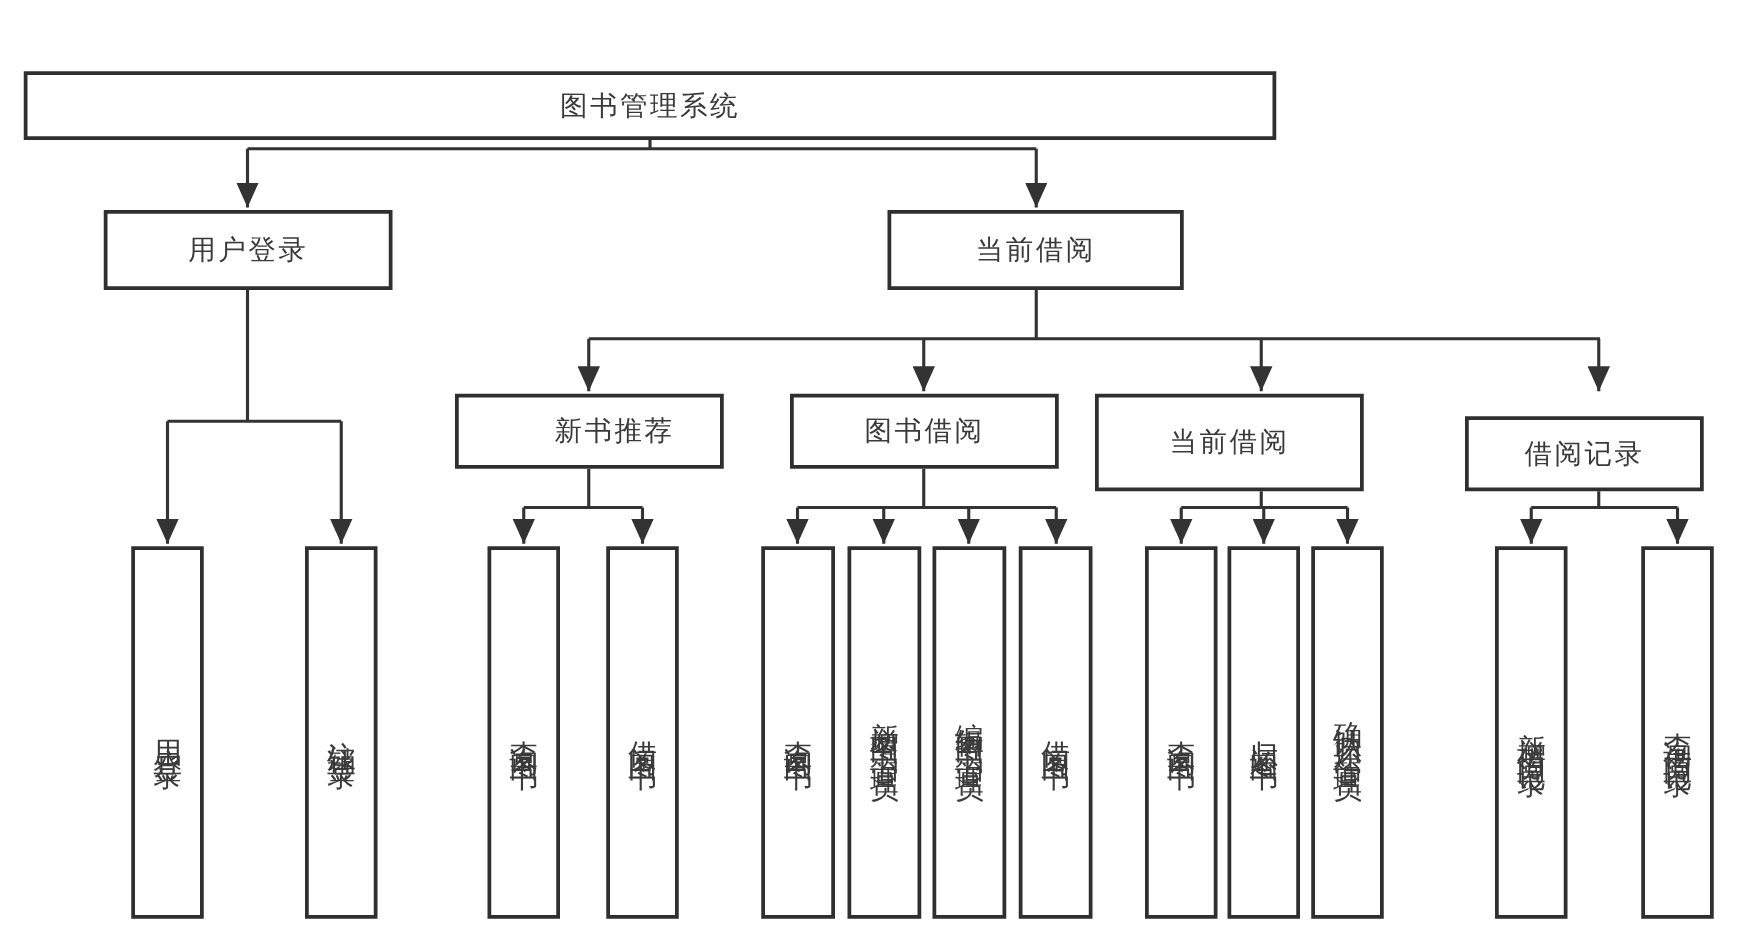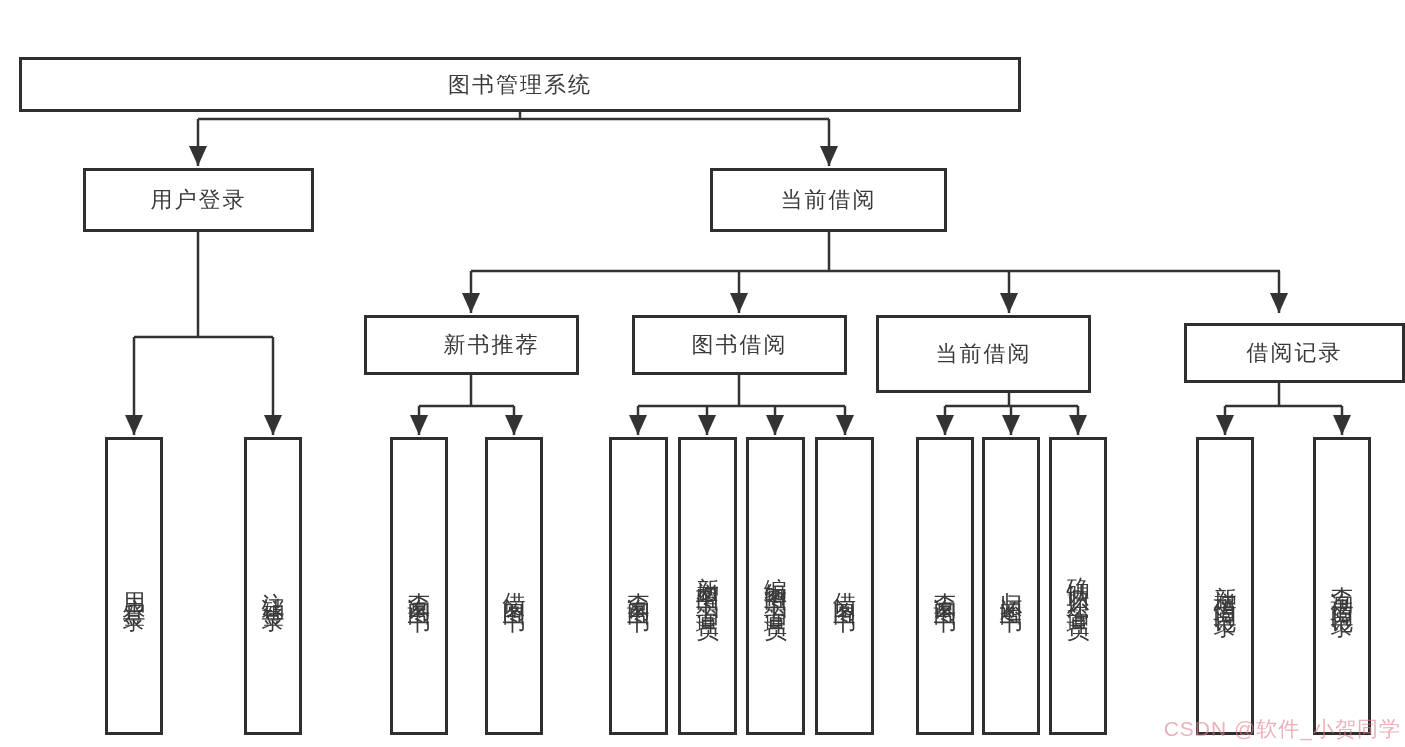--- a/index.html
+++ b/index.html
@@ -95,35 +95,34 @@
   </svg>
 
   <div class="node hbox" style="left:19px;top:13px;width:1002px;height:55px;margin-top:44px;">图书管理系统</div>
 
   <div class="node hbox" style="left:83px;top:168px;width:231px;height:64px;">用户登录</div>
   <div class="node hbox" style="left:710px;top:168px;width:237px;height:64px;">当前借阅</div>
 
   <div class="node hbox" style="left:364px;top:315px;width:215px;height:60px;padding-left:40px;">新书推荐</div>
   <div class="node hbox" style="left:632px;top:315px;width:215px;height:60px;">图书借阅</div>
   <div class="node hbox" style="left:876px;top:315px;width:215px;height:78px;">当前借阅</div>
-  <div class="node hbox" style="left:1172px;top:323px;width:221px;height:60px;margin-left:12px;">借阅记录</div>
+  <div class="node hbox" style="left:1172px;top:333px;width:191px;height:60px;">借阅记录</div>
 
   <div class="node vbox" style="left:105px;top:437px;width:58px;height:298px;">用户登录</div>
   <div class="node vbox" style="left:244px;top:437px;width:58px;height:298px;">注销登录</div>
 
   <div class="node vbox" style="left:390px;top:437px;width:58px;height:298px;">查询图书</div>
   <div class="node vbox" style="left:485px;top:437px;width:58px;height:298px;">借阅图书</div>
 
   <div class="node vbox" style="left:609px;top:437px;width:59px;height:298px;">查询图书</div>
   <div class="node vbox" style="left:678px;top:437px;width:59px;height:298px;">新增图书（管理员）</div>
   <div class="node vbox" style="left:746px;top:437px;width:59px;height:298px;">编辑图书（管理员）</div>
   <div class="node vbox" style="left:815px;top:437px;width:59px;height:298px;">借阅图书</div>
 
   <div class="node vbox" style="left:916px;top:437px;width:58px;height:298px;">查询图书</div>
   <div class="node vbox" style="left:982px;top:437px;width:58px;height:298px;">归还图书</div>
   <div class="node vbox" style="left:1049px;top:437px;width:58px;height:298px;">确认归还（管理员）</div>
 
   <div class="node vbox" style="left:1196px;top:437px;width:58px;height:298px;">新增借阅记录</div>
   <div class="node vbox" style="left:1313px;top:437px;width:58px;height:298px;">查询借阅记录</div>
 
-  <div class="watermark">CSDN @软件_小贺同学</div>
 
 </div>
 
 </body></html>

